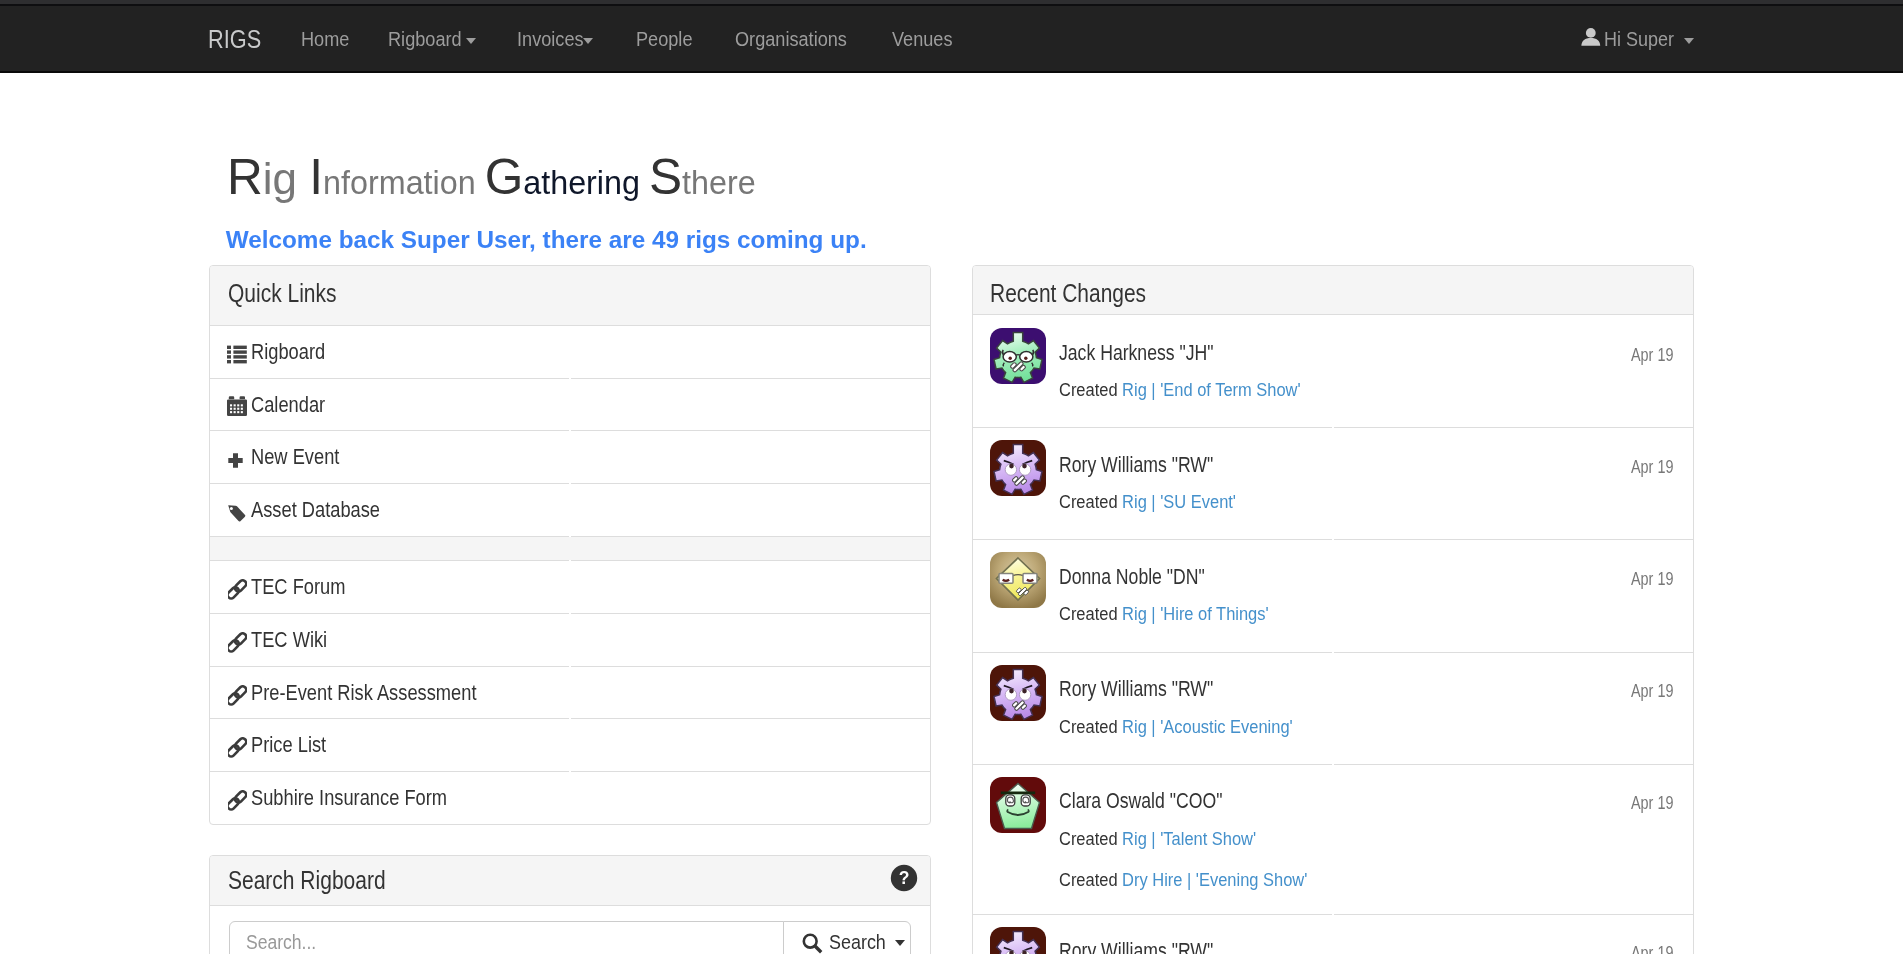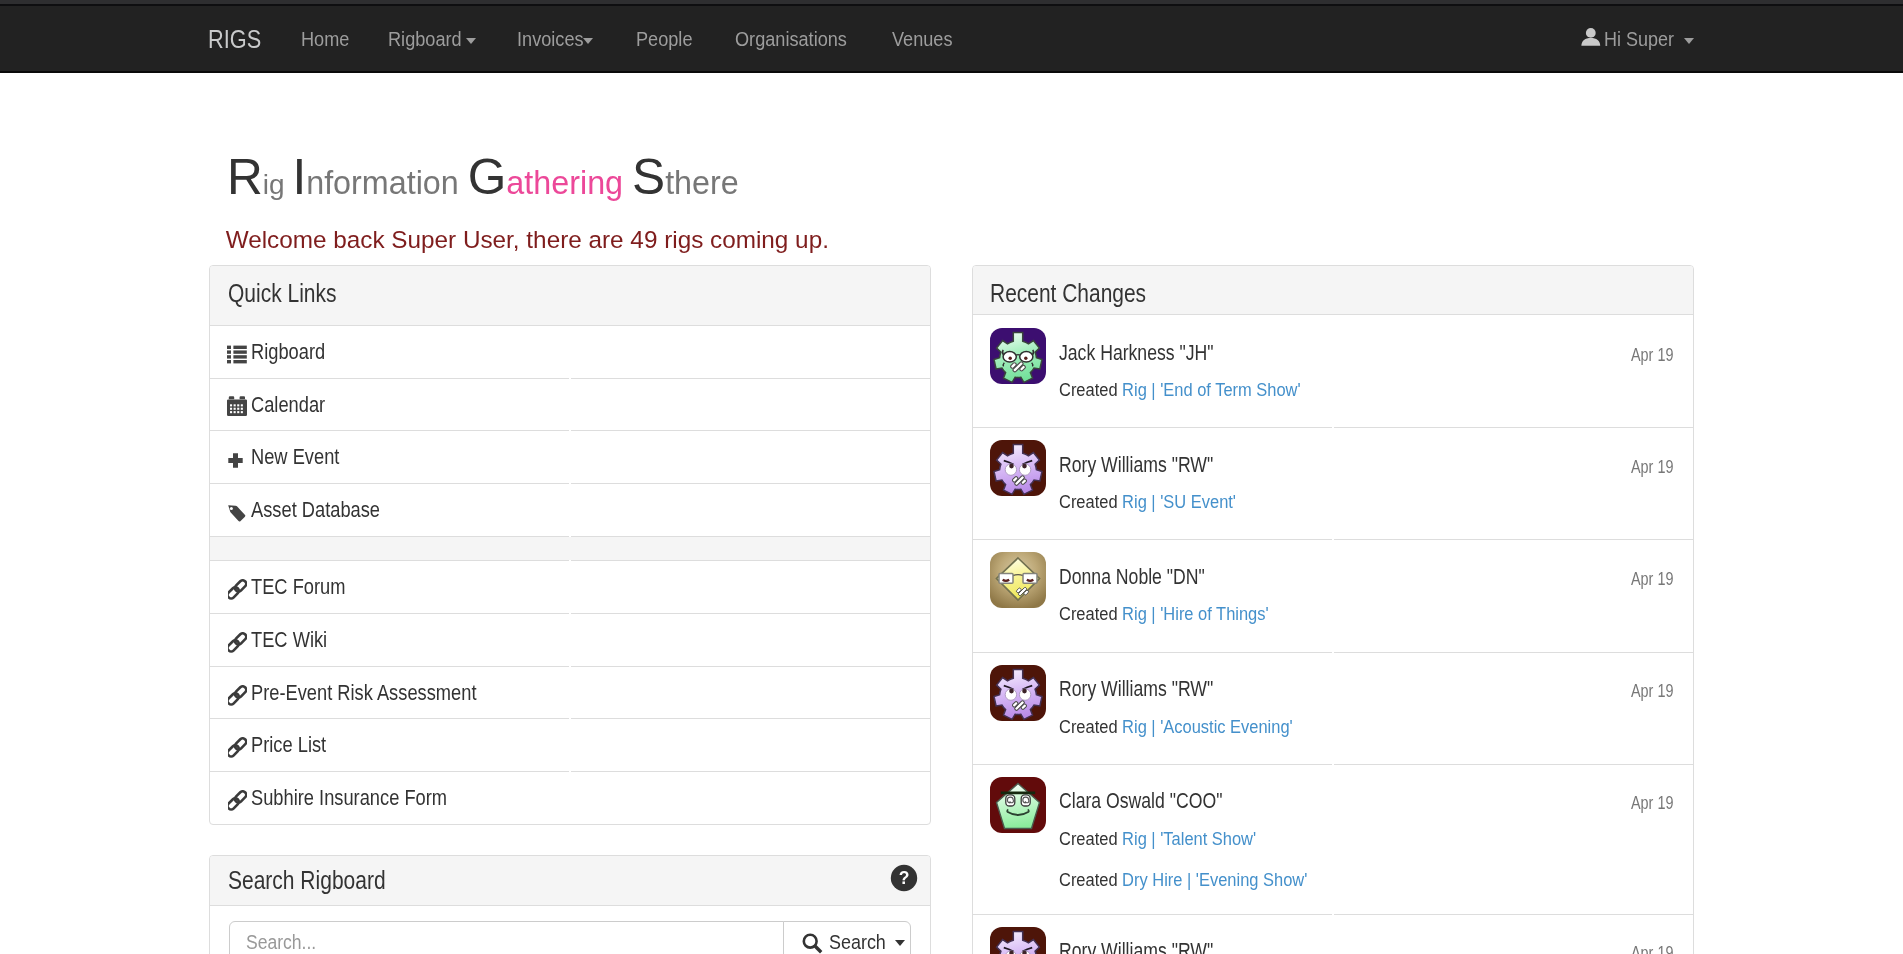--- a/index.html
+++ b/index.html
@@ -14,22 +14,22 @@
 <span class="t" style="left:735.2px;top:26.9px;font-size:20.5px;color:#9d9d9d;transform:scaleX(0.885);">Organisations</span>
 <span class="t" style="left:891.5px;top:26.9px;font-size:20.5px;color:#9d9d9d;transform:scaleX(0.885);">Venues</span>
 <div class="abs" style="left:465.7px;top:37.8px;width:0;height:0;border-left:5.6px solid transparent;border-right:5.6px solid transparent;border-top:6.199999999999999px solid #9d9d9d"></div>
 <div class="abs" style="left:583.2px;top:37.8px;width:0;height:0;border-left:5.6px solid transparent;border-right:5.6px solid transparent;border-top:6.199999999999999px solid #9d9d9d"></div>
 <svg width="20" height="18" viewBox="0 0 20 18" style="position:absolute;left:1581px;top:28.4px">
     <circle cx="9.8" cy="4.9" r="4.9" fill="#c9c9c9"></circle>
     <path d="M0.4,17.8 C0.4,12.4 4.2,9.9 9.8,9.9 C15.4,9.9 19.2,12.4 19.2,17.8 Z" fill="#c9c9c9"></path>
   </svg>
 <span class="t" style="left:1603.9px;top:26.3px;font-size:21px;color:#9d9d9d;transform:scaleX(0.856);">Hi Super</span>
 <div class="abs" style="left:1684.3px;top:37.8px;width:0;height:0;border-left:5.6px solid transparent;border-right:5.6px solid transparent;border-top:6.199999999999999px solid #9d9d9d"></div>
-<span class="t" style="left:227.0px;top:147.6px;font-size:49.6px;color:#333;transform:scaleX(1);font-weight:normal">R<small style="font-size:28px;color:#777">ig </small>I<small style="font-size:32.3px;color:#777">nformation </small>G<small style="font-size:32.3px;color:#ec4899">athering </small>S<small style="font-size:32.3px;color:#777">there</small></span>
-<span class="t" style="left:225.7px;top:224.6px;font-size:24.3px;color:#7f1d1d;transform:scaleX(1.0);">Welcome back Super User, there are 49 rigs coming up.</span>
+<span class="t" style="left:227.0px;top:147.6px;font-size:49.6px;color:#333;transform:scaleX(1);font-weight:normal">R<small style="font-size:44px;color:#777">ig </small>I<small style="font-size:32.3px;color:#777">nformation </small>G<small style="font-size:32.3px;color:#0f172a">athering </small>S<small style="font-size:32.3px;color:#777">there</small></span>
+<span class="t" style="left:225.7px;top:224.6px;font-size:24.3px;color:#3b82f6;transform:scaleX(1.0);font-weight:bold;">Welcome back Super User, there are 49 rigs coming up.</span>
 <div class="abs" style="left:208.5px;top:264.5px;width:722.5px;height:560.3px;border:1px solid #ddd;border-radius:4px;background:#fff"></div>
 <div class="abs" style="left:209.5px;top:265.5px;width:720.5px;height:60px;background:#f5f5f5;border-bottom:1px solid #ddd;border-radius:3px 3px 0 0"></div>
 <span class="t" style="left:227.5px;top:278.3px;font-size:25px;color:#333;transform:scaleX(0.84);">Quick Links</span>
 <div class="abs" style="left:209.5px;top:377.7px;width:720.5px;height:1px;background:linear-gradient(to right,#ddd 0,#ddd 359px,#fff 359px,#fff 361.5px,#ddd 361.5px,#ddd 100%)"></div>
 <div class="abs" style="left:209.5px;top:430.4px;width:720.5px;height:1px;background:linear-gradient(to right,#ddd 0,#ddd 359px,#fff 359px,#fff 361.5px,#ddd 361.5px,#ddd 100%)"></div>
 <div class="abs" style="left:209.5px;top:483.1px;width:720.5px;height:1px;background:linear-gradient(to right,#ddd 0,#ddd 359px,#fff 359px,#fff 361.5px,#ddd 361.5px,#ddd 100%)"></div>
 <div class="abs" style="left:209.5px;top:536.8px;width:720.5px;height:23.5px;background:#f5f5f5"></div>
 <div class="abs" style="left:209.5px;top:535.8px;width:720.5px;height:1px;background:linear-gradient(to right,#ddd 0,#ddd 359px,#fff 359px,#fff 361.5px,#ddd 361.5px,#ddd 100%)"></div>
 <div class="abs" style="left:209.5px;top:560.3px;width:720.5px;height:1px;background:linear-gradient(to right,#ddd 0,#ddd 359px,#fff 359px,#fff 361.5px,#ddd 361.5px,#ddd 100%)"></div>
 <div class="abs" style="left:209.5px;top:613.0px;width:720.5px;height:1px;background:linear-gradient(to right,#ddd 0,#ddd 359px,#fff 359px,#fff 361.5px,#ddd 361.5px,#ddd 100%)"></div>

